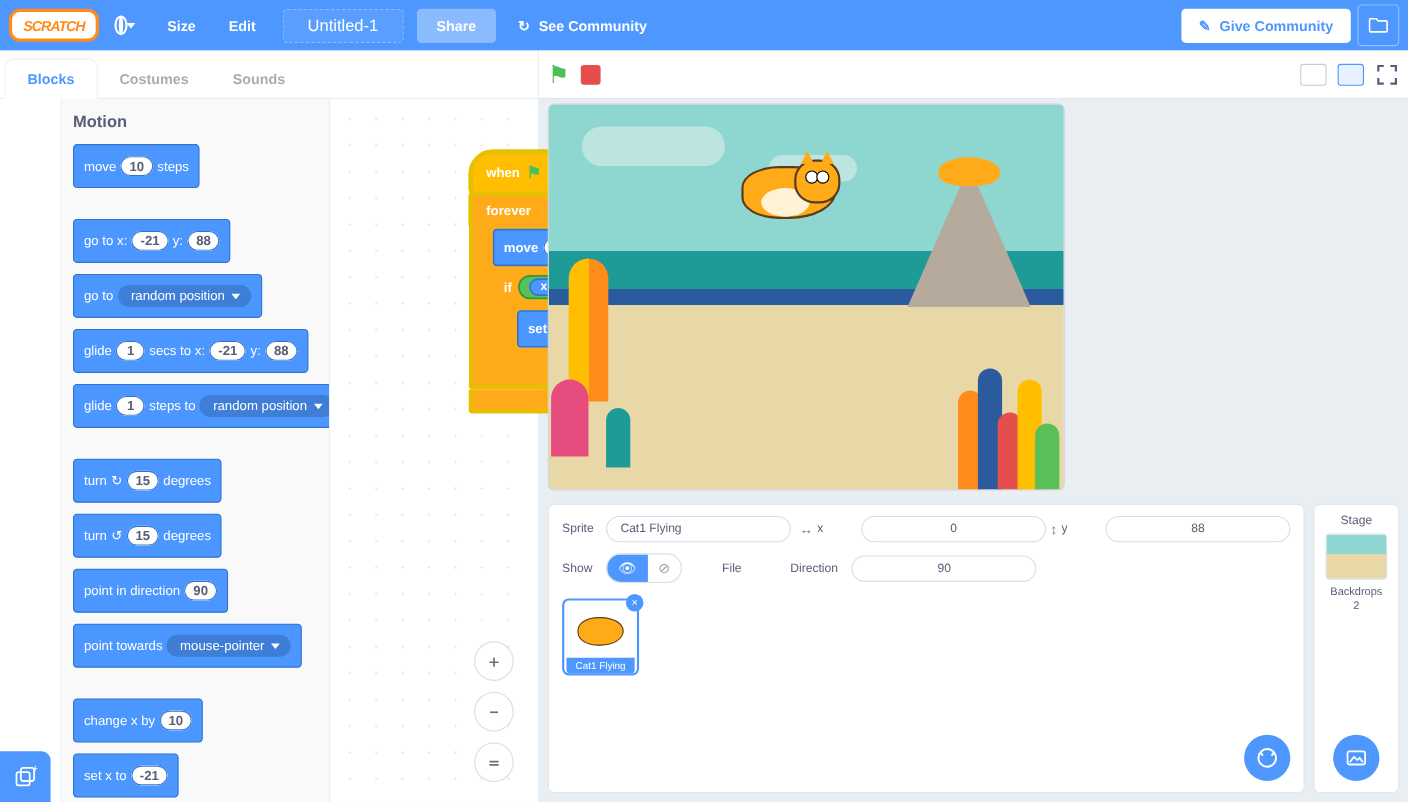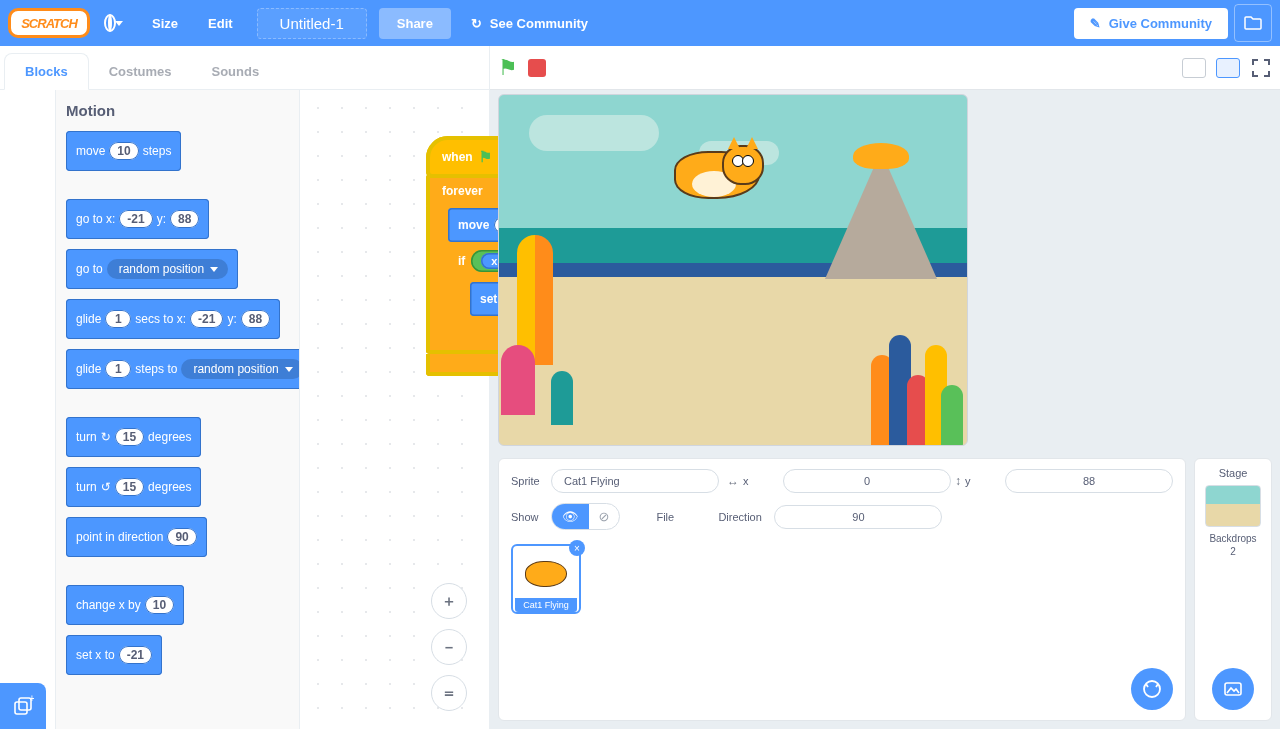--- a/index.html
+++ b/index.html
@@ -245,20 +245,24 @@
           <span>↺</span>
           <span class="pill">15</span>
           <span>degrees</span>
         </div><br>
 
         <div class="blk">
           <span>point in direction</span>
           <span class="pill">90</span>
         </div><br>
 
+        <div class="blk">
+          <span>point towards</span>
+          <span class="dd">mouse-pointer</span>
+        </div>
         <div class="gap"></div>
 
         <div class="blk">
           <span>change x by</span>
           <span class="pill">10</span>
         </div><br>
 
         <div class="blk">
           <span>set x to</span>
           <span class="pill">-21</span>

